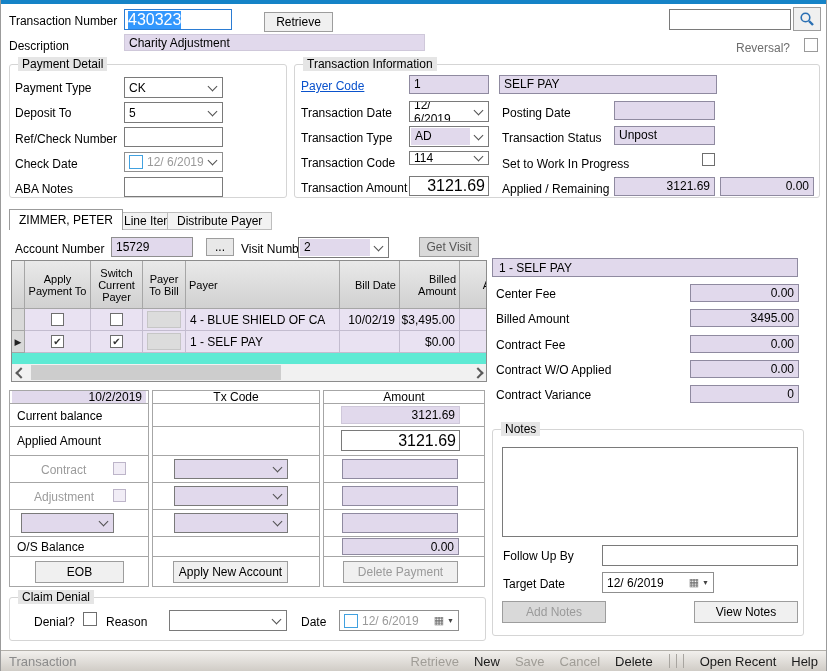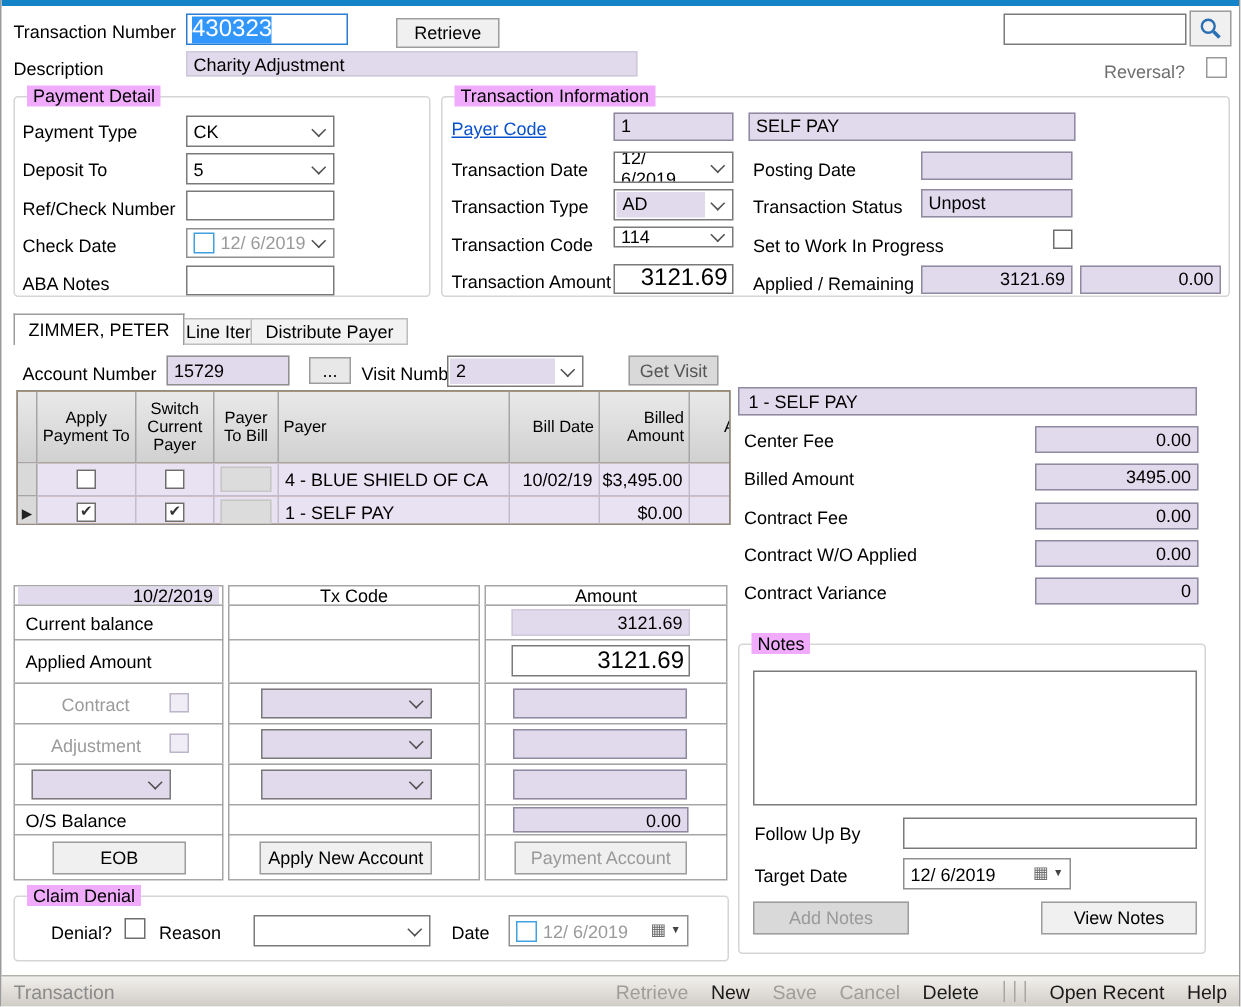--- a/index.html
+++ b/index.html
@@ -21,31 +21,31 @@
          display:flex;align-items:center;padding:0 18px 0 4px;overflow:hidden}
   .combo.lavsel{background:#e1d9ec}
   .chev{position:absolute;right:6px;top:50%;width:6px;height:6px;margin-top:-5px;
         border-right:1px solid #505050;border-bottom:1px solid #505050;transform:rotate(45deg)}
   .btn{position:absolute;background:#f0f0f0;border:1px solid #9d9d9d;box-sizing:border-box;
        display:flex;align-items:center;justify-content:center;font-size:12px;cursor:default}
   .btn.disabled{color:#9a9a9a}
   .btn.graybg{background:#d9d9d9;color:#565656}
   .btn.graybg.disabled{color:#9a9a9a}
   .grp{position:absolute;border:1px solid #d5d5d5;border-radius:3px;box-sizing:border-box}
-  .grp .cap{position:absolute;top:-8px;left:8px;background:#f0abfc;padding:0 4px;line-height:14px}
+  .grp .cap{position:absolute;top:-8px;left:8px;background:#e5e5e5;padding:0 4px;line-height:14px}
   .cb{position:absolute;width:13px;height:13px;background:#fff;border:1px solid #6e6e6e;box-sizing:border-box;
       font-size:10px;line-height:11px;text-align:center;color:#333}
   .cb.dis{border-color:#bdb5c9;background:#f1edf6}
   .link{color:#0a52cc;text-decoration:underline;cursor:pointer}
   .tab{position:absolute;box-sizing:border-box;display:flex;align-items:center;padding:0 9px;white-space:nowrap}
   .tab.active{background:#fff;border:1px solid #9b9b9b;border-bottom:none;z-index:2}
   .tab.inactive{background:#f2f2f2;border:1px solid #bdbdbd}
   
-  .grid{position:absolute;left:10px;top:260px;width:476px;height:90px;border:1px solid #8c8c8c;
-        box-sizing:border-box;background:#a16207;display:flex;flex-direction:column;overflow:hidden}
+  .grid{position:absolute;left:10px;top:260px;width:476px;height:122px;border:1px solid #8c8c8c;
+        box-sizing:border-box;background:#5eead4;display:flex;flex-direction:column;overflow:hidden}
   .ghead{display:flex;height:48px;background:linear-gradient(#e9e9e9,#d0d0d0);flex:none}
   .gh{border-right:1px solid #a6a6a6;border-bottom:1px solid #a6a6a6;box-sizing:border-box;font-size:11px;
       display:flex;align-items:center;justify-content:center;text-align:center;padding:1px 3px;flex:none;overflow:hidden}
   .gh.rt{justify-content:flex-end;text-align:right}
   .grow{display:flex;height:22px;background:#e9e2f2;flex:none}
   .gc{border-right:1px solid #c3bccf;border-bottom:1px solid #c3bccf;box-sizing:border-box;
       display:flex;align-items:center;padding:0 4px;flex:none;overflow:hidden;position:relative}
   .gc.selcol{background:#d9d9d9;border-right:1px solid #a6a6a6;border-bottom:1px solid #a6a6a6;
              justify-content:center;font-size:9px;color:#222;padding:0}
   .gc.center{justify-content:center}
@@ -316,21 +316,21 @@
   <div class="pc" style="left:8px;top:556px;width:140px;height:31px"></div>
   <div class="pc" style="left:151px;top:556px;width:168px;height:31px"></div>
   <div class="pc" style="left:322px;top:556px;width:162px;height:31px"></div>
   <div class="btn" style="left:34px;top:561px;width:89px;height:22px">
     <span>EOB</span>
   </div>
   <div class="btn" style="left:172px;top:561px;width:115px;height:22px">
     <span>Apply New Account</span>
   </div>
   <div class="btn disabled" style="left:342px;top:561px;width:115px;height:22px">
-    <span>Payment Account</span>
+    <span>Delete Payment</span>
   </div>
 
   <div class="grp" style="left:8px;top:597px;width:477px;height:44px">
     <span class="cap">Claim Denial</span>
   </div>
   <div class="lbl" style="left:33px;top:615px">Denial?</div>
   <div class="cb" style="left:82px;top:612px;width:14px;height:14px"></div>
   <div class="lbl" style="left:105px;top:615px">Reason</div>
   <div class="combo" style="left:168px;top:610px;width:118px;height:21px">
     <span></span>

